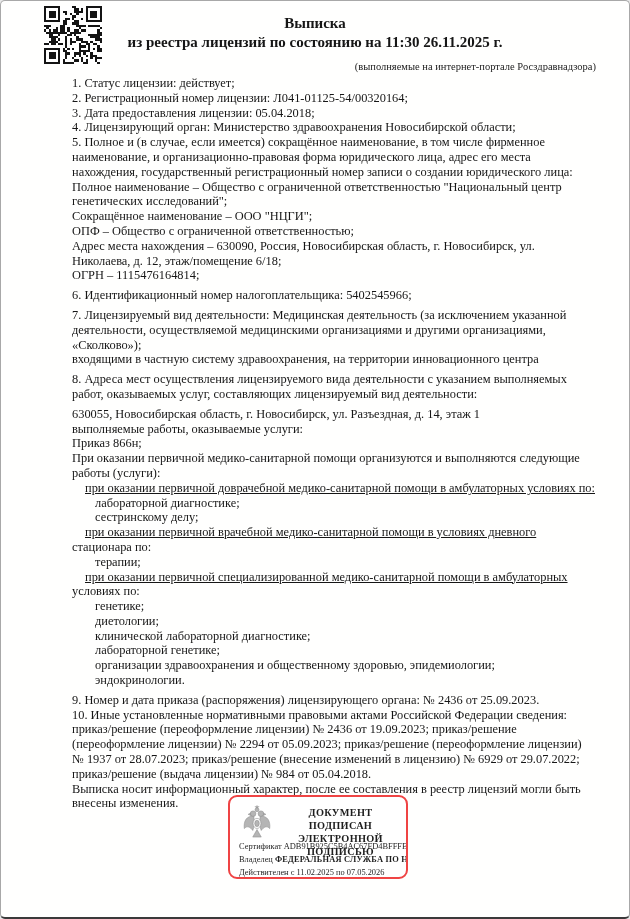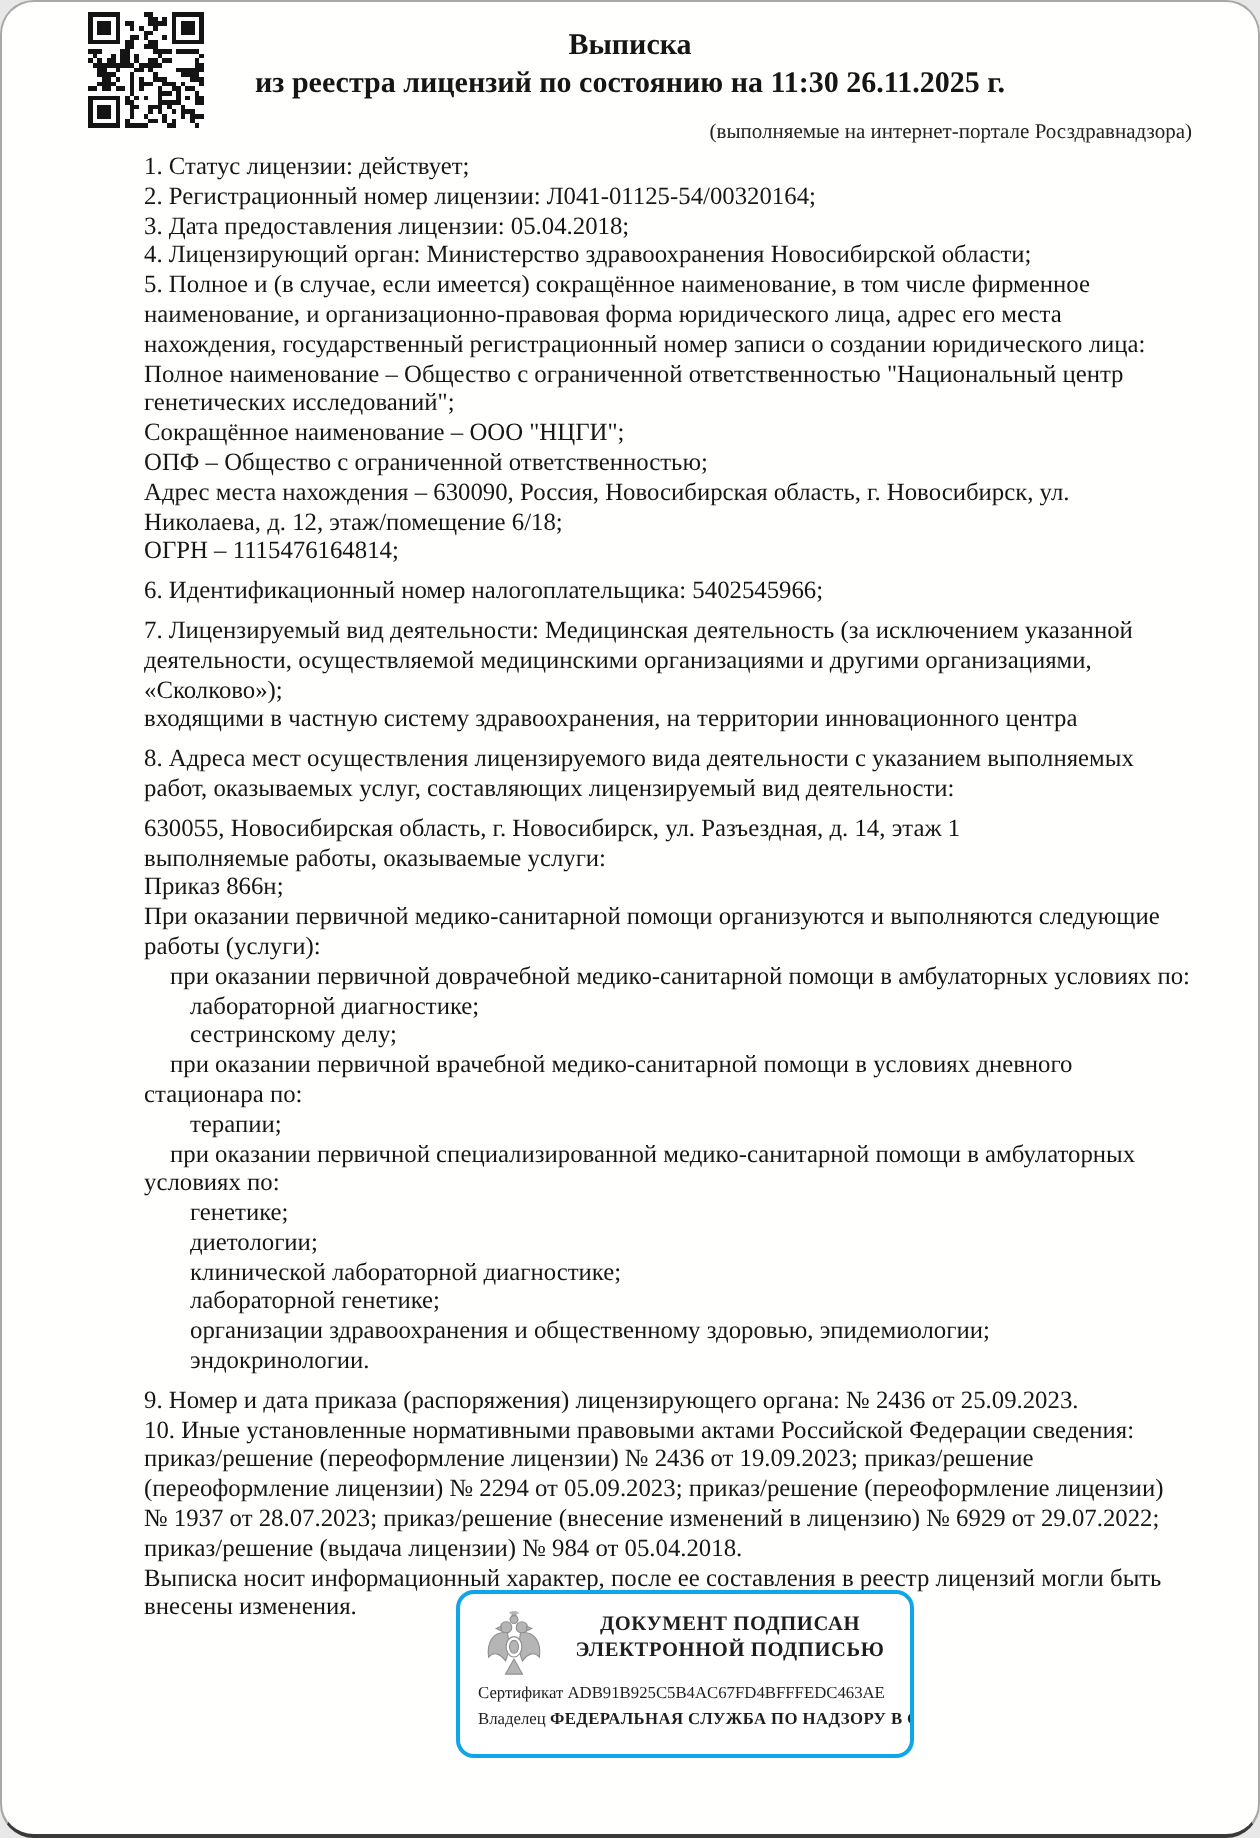--- a/index.html
+++ b/index.html
@@ -3,37 +3,37 @@
 <meta charset="utf-8">
 <style>
   html,body{margin:0;padding:0;background:#e8e8e8;}
   .page{
     position:relative;
     width:630px;height:919px;
     box-sizing:border-box;
     background:#fffffe;
     border:1px solid #a8a8a8;
     border-bottom:2px solid #3a3a3a;
-    border-radius:17px;
+    border-radius:5px;
     overflow:hidden;
     font-family:"Liberation Serif","DejaVu Serif",serif;
     color:#161616;
   }
   .qr{position:absolute;left:43px;top:5px;width:58px;height:58px;}
   .title-block{padding-top:13px;text-align:center;font-weight:bold;font-size:15px;line-height:19px;}
   .subtitle{margin-top:8px;padding-right:33px;text-align:right;font-size:10.5px;line-height:13px;color:#222;}
   .content{margin:3px 28px 0 35px;font-size:12.4px;line-height:14.8px;}
   .bodyline{white-space:nowrap;margin-left:36px;}
-  .bodyline.ind1{padding-left:13px;}
+  .bodyline.ind1{padding-left:13px;text-decoration:underline;}
   .bodyline.ind2{padding-left:23px;}
   .bodyline.gap{margin-top:5px;}
   .stamp{
-    position:absolute;left:227px;top:794px;width:229px;height:84px;
+    position:absolute;left:227px;top:794px;width:180px;height:84px;
     box-sizing:border-box;
-    border:2px solid #0ea5e9;border-radius:9px;
+    border:2px solid #ef4444;border-radius:9px;
     background:#fff;overflow:hidden;
   }
   .stamp-emblem{position:absolute;left:11px;top:6px;width:32px;height:38px;}
   .stamp-head{
     position:absolute;left:50px;right:5px;top:9px;
     text-align:center;font-weight:bold;font-size:10.3px;line-height:13px;
     letter-spacing:0.3px;color:#1e1e1e;
   }
   .stamp-rows{position:absolute;left:9px;right:0;top:44px;font-size:8.4px;line-height:12.8px;color:#1e1e1e;}
   .srow{white-space:nowrap;overflow:hidden;}
@@ -328,16 +328,17 @@
         <ellipse cx="17" cy="21.5" rx="2.4" ry="3.4"></ellipse>
       </g>
     </svg>
     <div class="stamp-head">
       <div>ДОКУМЕНТ ПОДПИСАН</div>
       <div>ЭЛЕКТРОННОЙ ПОДПИСЬЮ</div>
     </div>
     <div class="stamp-rows">
       <div class="srow"><span>Сертификат</span>&nbsp;<span>ADB91B925C5B4AC67FD4BFFFEDC463AE</span></div>
       <div class="srow"><span>Владелец</span>&nbsp;<b>ФЕДЕРАЛЬНАЯ СЛУЖБА ПО НАДЗОРУ В С</b></div>
+      <div class="srow">Действителен с 11.02.2025 по 07.05.2026</div>
     </div>
   </div>
 
 </div>
 
 </body></html>

